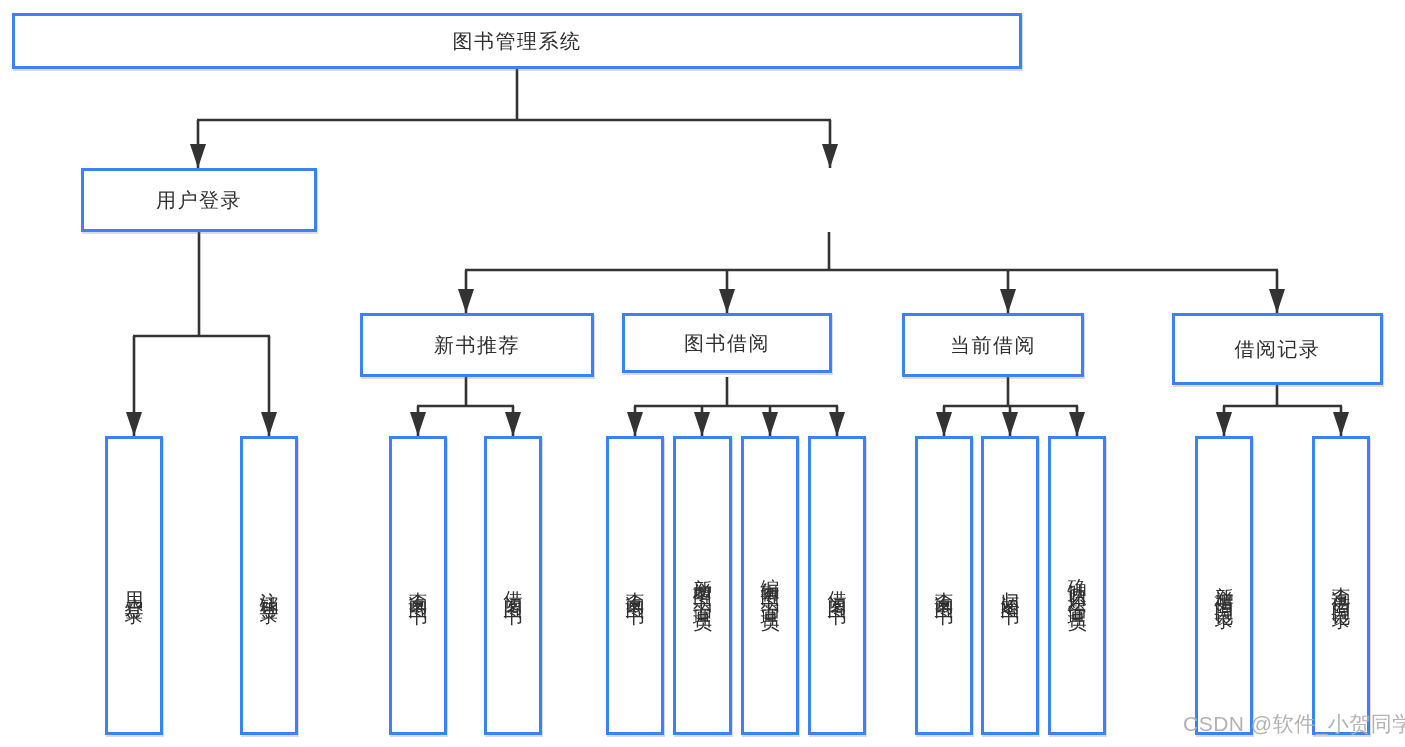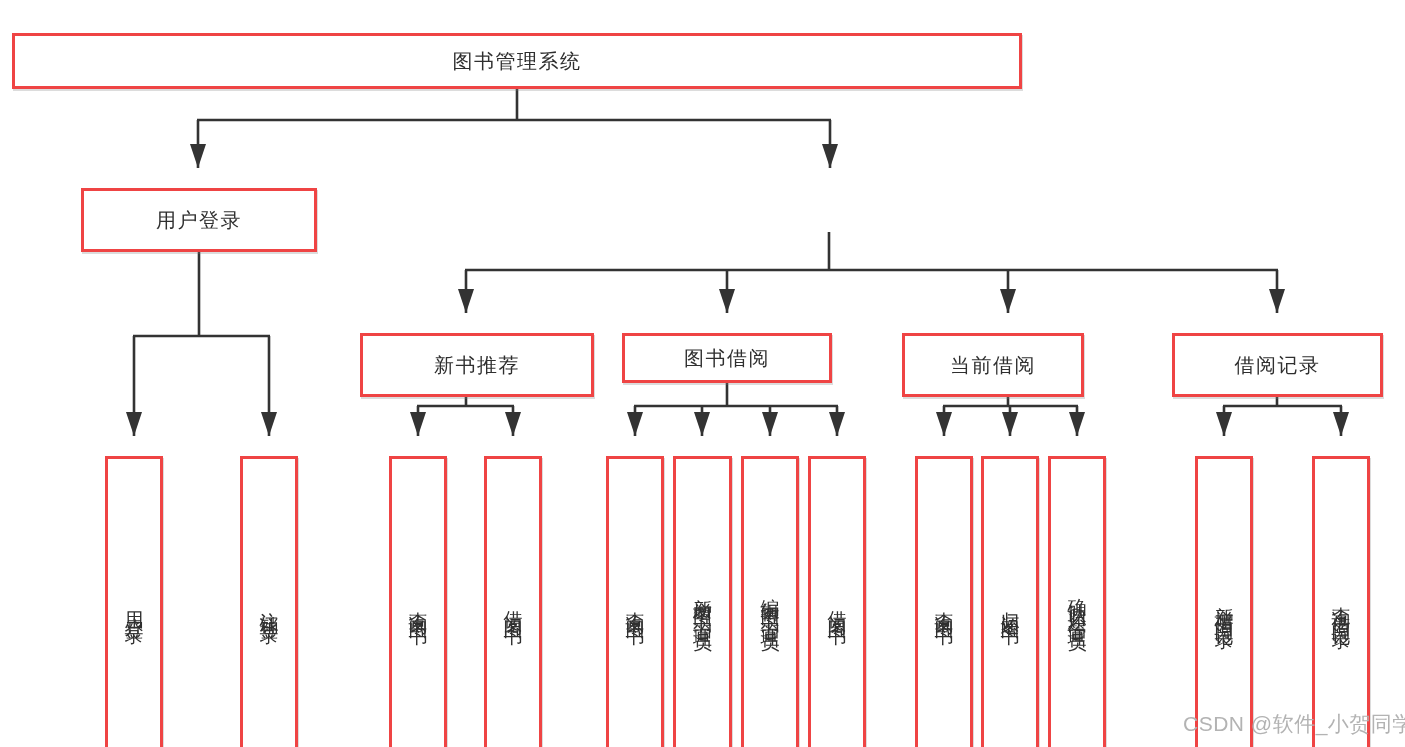--- a/index.html
+++ b/index.html
@@ -2,24 +2,23 @@
 <html><head>
 <meta charset="utf-8">
 <style>
   html,body{margin:0;padding:0;background:#ffffff;}
   .stage{
     position:relative;width:1405px;height:747px;background:#ffffff;
     font-family:"Liberation Sans","DejaVu Sans",sans-serif;overflow:hidden;
   }
   .connectors{position:absolute;left:0;top:0;z-index:1;}
   .box{
-    position:absolute;background:#ffffff;border:3px solid #ef4444;box-sizing:border-box;
+    position:absolute;background:#ffffff;border:3px solid #3b82f6;box-sizing:border-box;
     display:flex;align-items:center;justify-content:center;z-index:2;
     box-shadow:1px 2px 0 rgba(130,130,130,.28);
-    margin-top:20px;
   }
   .hbox span{
     font-size:20px;color:#2f2f2f;letter-spacing:1.5px;white-space:nowrap;
   }
   .vbox span{
     writing-mode:vertical-rl;text-orientation:mixed;
     font-size:19px;color:#2f2f2f;letter-spacing:5px;line-height:1.15;white-space:nowrap;
   }
   .watermark{
     position:absolute;left:1183px;top:710px;z-index:6;
@@ -69,27 +68,27 @@
     <span>图书管理系统</span>
   </div>
 
   <div class="box hbox" style="left:81px;top:168px;width:236px;height:64px">
     <span>用户登录</span>
   </div>
 
   <div class="box hbox" style="left:360px;top:313px;width:234px;height:64px">
     <span>新书推荐</span>
   </div>
-  <div class="box hbox" style="left:622px;top:313px;width:210px;height:50px">
+  <div class="box hbox" style="left:622px;top:313px;width:210px;height:60px">
     <span>图书借阅</span>
   </div>
   <div class="box hbox" style="left:902px;top:313px;width:182px;height:64px">
     <span>当前借阅</span>
   </div>
-  <div class="box hbox" style="left:1172px;top:313px;width:211px;height:64px">
+  <div class="box hbox" style="left:1172px;top:313px;width:211px;height:72px">
     <span>借阅记录</span>
   </div>
 
   <div class="box vbox" style="left:105px;top:436px;width:58px;height:299px">
     <span>用户登录</span>
   </div>
   <div class="box vbox" style="left:240px;top:436px;width:58px;height:299px">
     <span>注销登录</span>
   </div>
 

